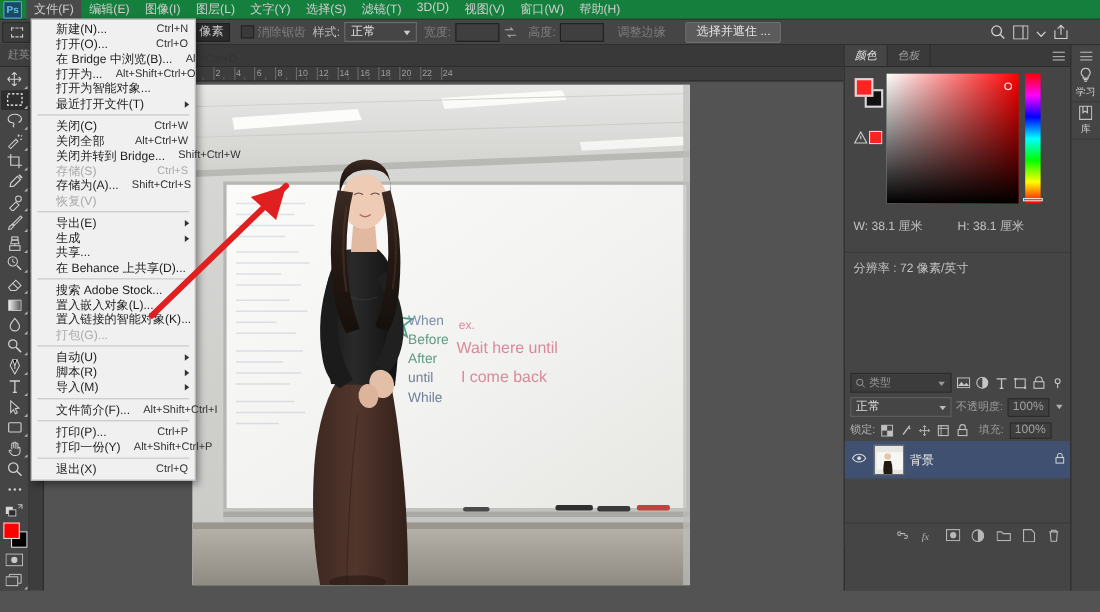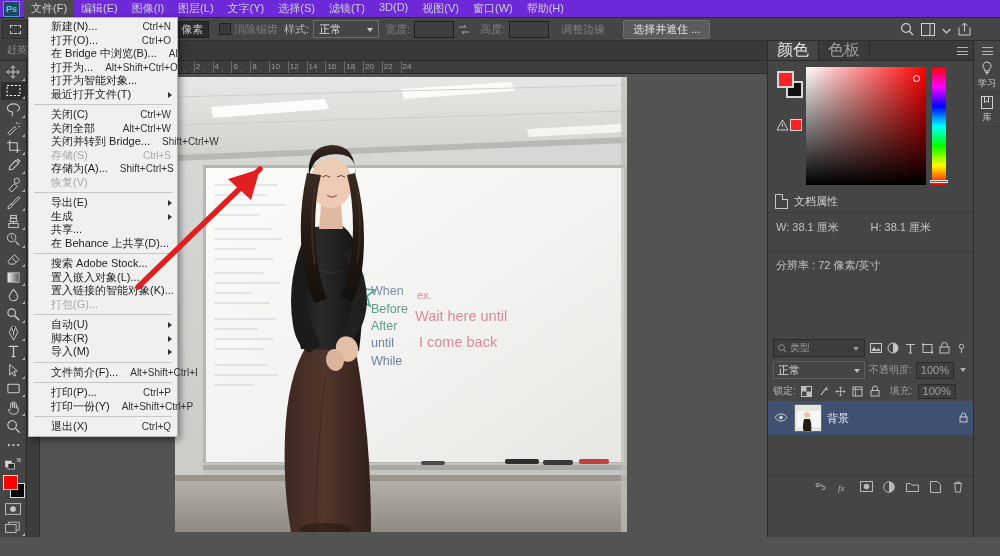--- a/index.html
+++ b/index.html
@@ -10,21 +10,21 @@
     font-family: "Liberation Sans", "DejaVu Sans", sans-serif;
     font-size: 11px;
     color: #d4d4d4;
     -webkit-font-smoothing: antialiased;
   }
   #app { position: relative; width: 1000px; height: 556px; }
 
   
   .menubar {
     position: absolute; left: 0; top: 0; width: 1000px; height: 18px;
-    background: #6d28d9; display: flex; align-items: center;
+    background: #15803d; display: flex; align-items: center;
     border-bottom: 1px solid #2b2b2b;
   }
   .ps-logo {
     width: 17px; height: 16px; margin: 0 4px 0 3px;
     background: #1a4a63; border: 1px solid #4ea3cc;
     color: #68c0e8; font-size: 9px; font-weight: bold;
     display: flex; align-items: center; justify-content: center;
     border-radius: 1px;
   }
   .menubar .mi {
@@ -139,22 +139,22 @@
   
   .rightdock {
     position: absolute; left: 767px; top: 41px; width: 206px; height: 496px;
     background: #454545; border-left: 1px solid #2b2b2b;
   }
   .panel-tabs {
     height: 20px; background: #3a3a3a; display: flex; align-items: stretch;
     border-bottom: 1px solid #2b2b2b; position: relative;
   }
   .ptab {
-    padding: 0 9px; display: flex; align-items: center; font-size: 16px;
-    color: #9c9c9c; border-right: 1px solid #2b2b2b;
+    padding: 0 9px; display: flex; align-items: center; font-size: 10px;
+    color: #9c9c9c; border-right: 1px solid #2b2b2b; font-style: italic;
   }
   .ptab.active { background: #454545; color: #e2e2e2; }
   .panel-menu {
     position: absolute; right: 5px; top: 6px; width: 11px; height: 8px;
     display: flex; flex-direction: column; justify-content: space-between;
   }
   .panel-menu i { display: block; height: 1px; background: #b5b5b5; }
 
   
   .color-panel { height: 130px; background: #454545; position: relative; padding: 6px; display: flex; }
@@ -747,24 +747,20 @@
       </div>
       <div class="cp-field">
         <div class="cp-cursor"></div>
       </div>
       <div class="cp-hue">
         <div class="cp-hue-marker"></div>
       </div>
     </div>
 
     <div class="props-body" style="height:146px;">
-      <div class="props-head">
-        <div class="doc-icon"></div>
-        <span>文档属性</span>
-      </div>
       <div class="props-grid">
         <div class="props-row">
           <div>
             <span>W:</span>
             <span>38.1 厘米</span>
           </div>
           <div>
             <span>H:</span>
             <span>38.1 厘米</span>
           </div>

